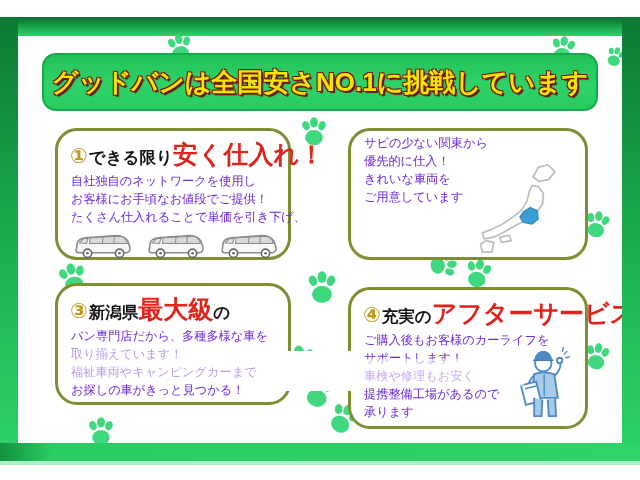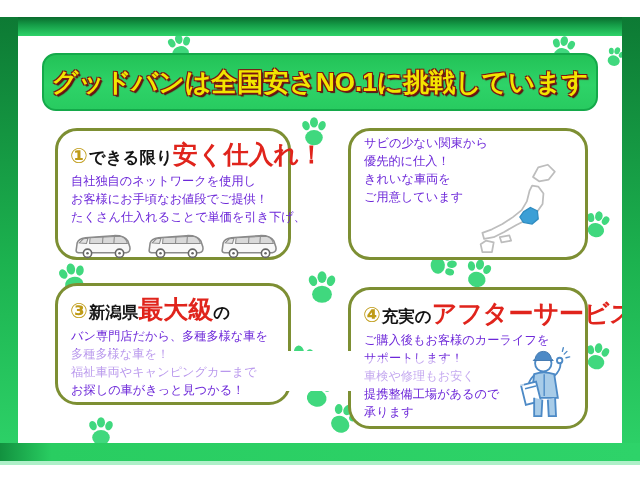--- a/index.html
+++ b/index.html
@@ -245,21 +245,21 @@
     <path d="M57,56 L65,51 L73,55 L74,64 L67,70 L57,68 L53,62 Z" fill="#3b9fd6" stroke="#2f8cc0" stroke-width="1.5"></path>
   </svg>
 </div>
 
 <div class="box box3">
   <div class="title">
     <span class="num">③</span><span class="t-dark">新潟県</span><span class="t-red">最大級</span><span class="t-dark">の</span>
   </div>
   <div class="body">
     <div>バン専門店だから、多種多様な車を</div>
-    <div>多種多様な車を！</div>
+    <div>取り揃えています！</div>
     <div>福祉車両やキャンピングカーまで</div>
     <div>お探しの車がきっと見つかる！</div>
   </div>
 </div>
 
 <div class="box box4">
   <div class="title">
     <span class="num">④</span><span class="t-dark">充実の</span><span class="t-red">アフターサービス</span>
   </div>
   <div class="body" style="width:168px">

